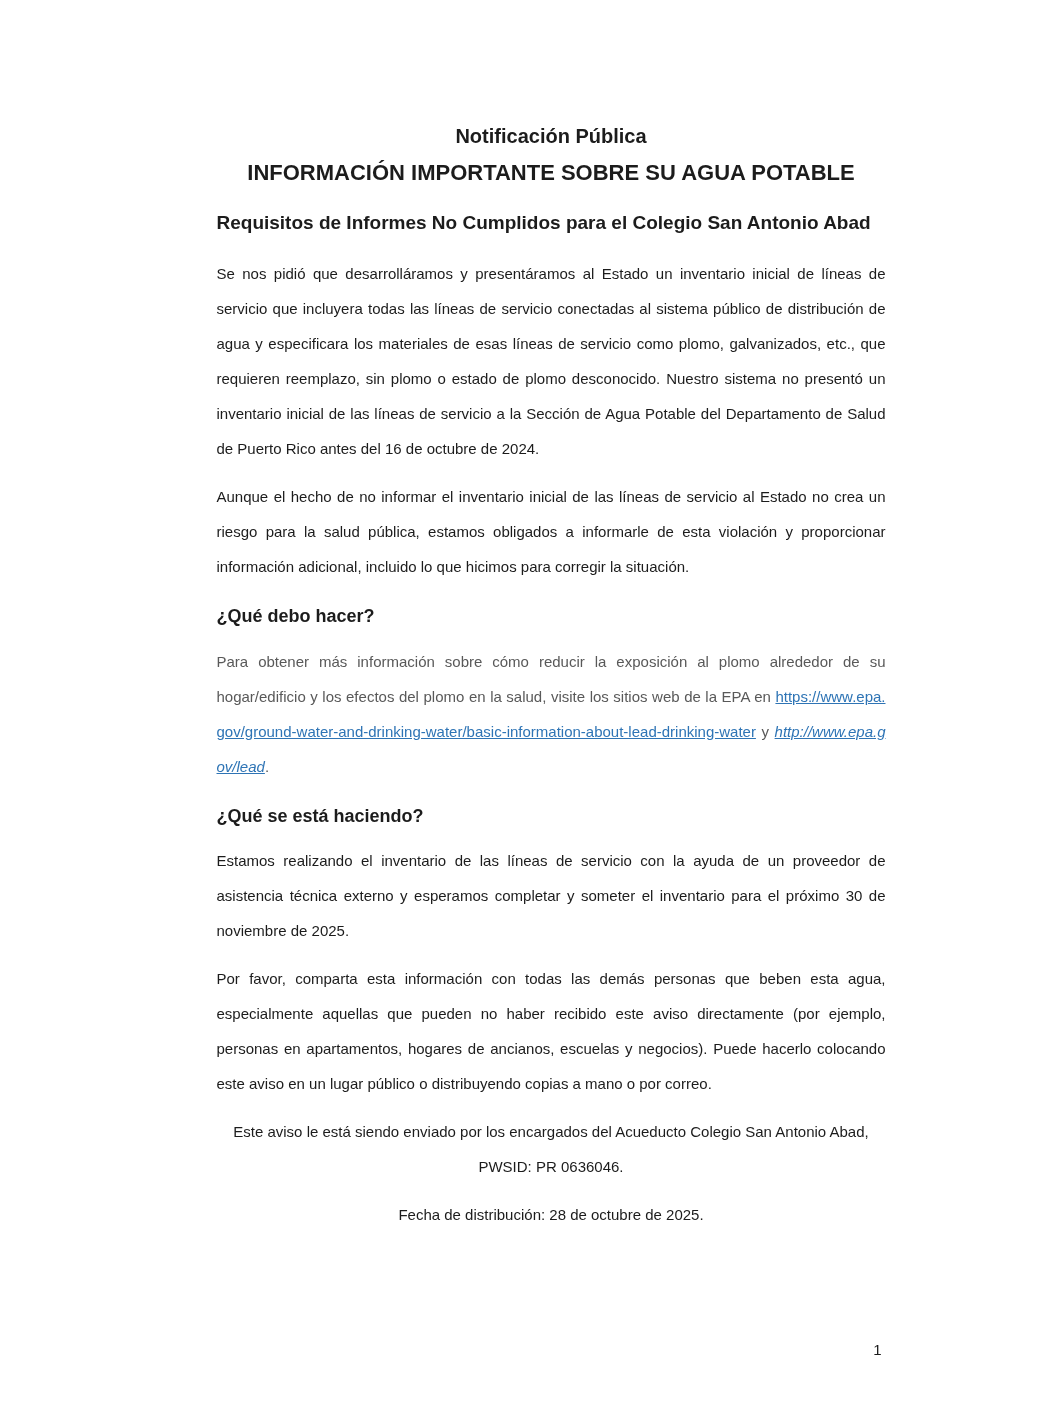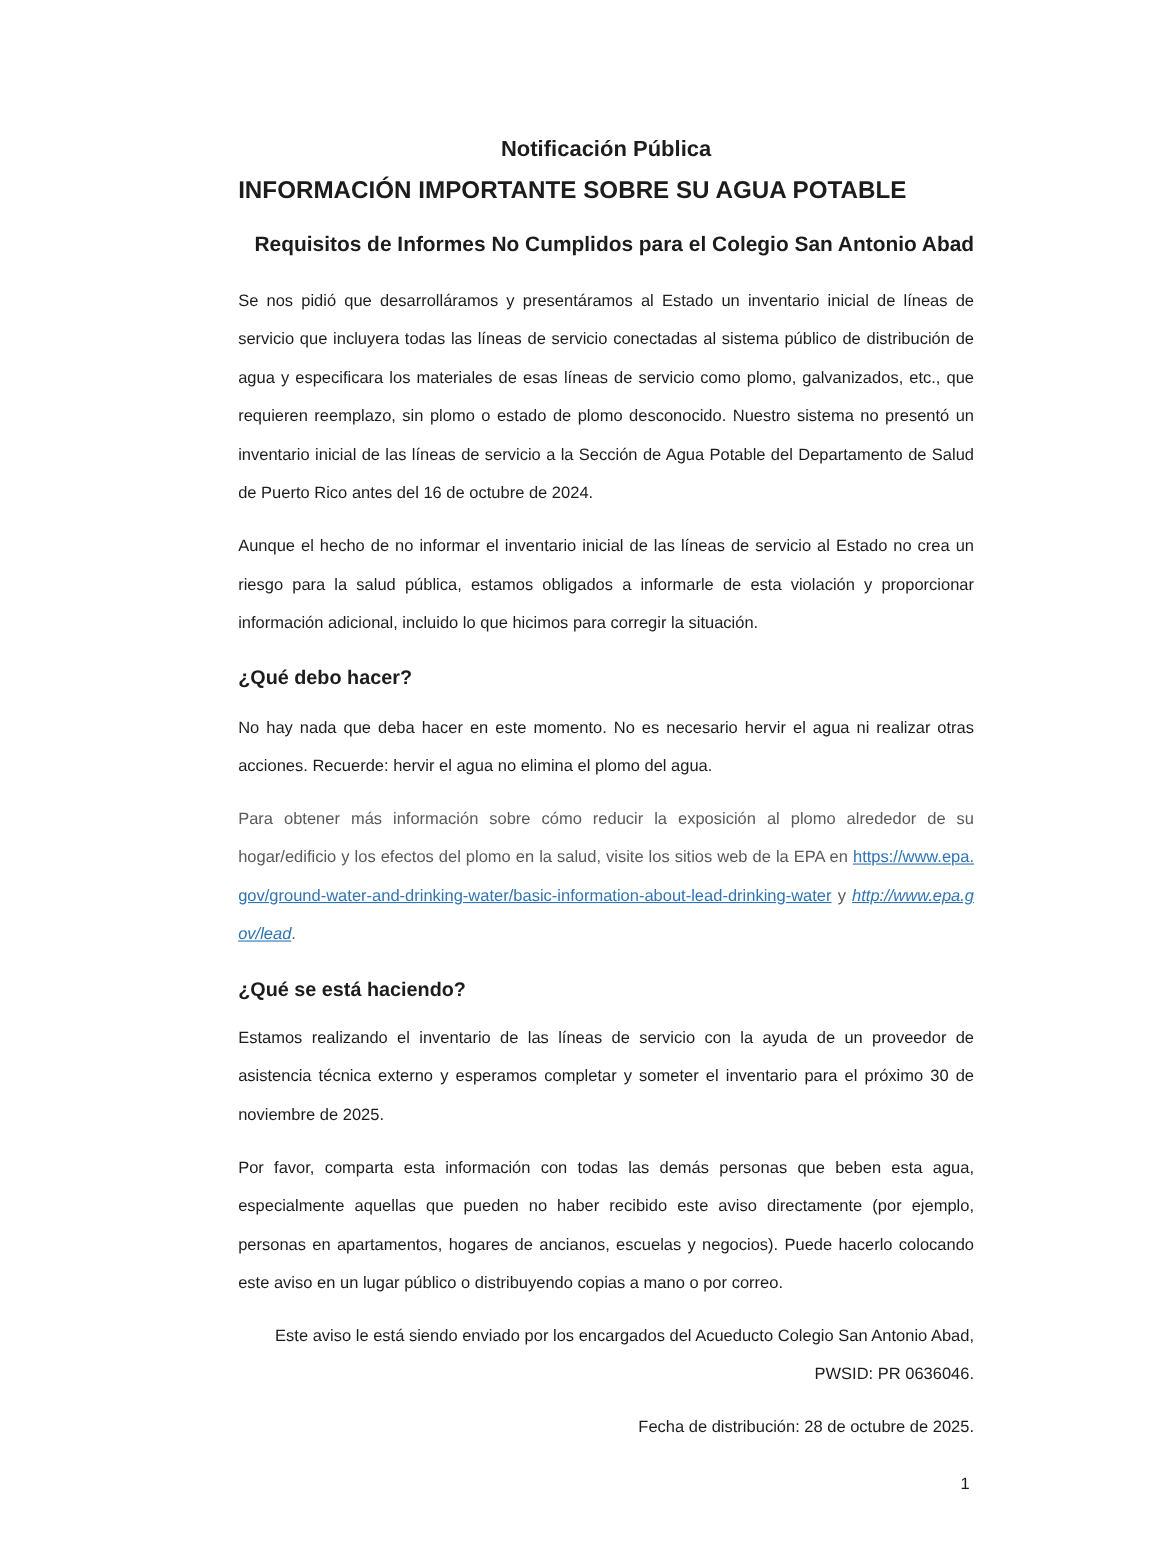--- a/index.html
+++ b/index.html
@@ -18,37 +18,38 @@
   .title-line1 {
     font-size: 20px;
     font-weight: bold;
     text-align: center;
     margin: 0 0 12px 0;
     line-height: 1.2;
   }
   .title-line2 {
     font-size: 22px;
     font-weight: bold;
+    text-align: center;
     margin: 0 0 26px 0;
     line-height: 1.2;
   }
   .subtitle {
     font-size: 19px;
     font-weight: bold;
-    text-align: right;
+    text-align: left;
     margin: 0 0 21px 0;
     line-height: 1.2;
   }
   p.body-par {
     font-size: 15px;
     line-height: 35px;
     text-align: justify;
     margin: 0 0 13px 0;
   }
-  p.body-par.no-justify { text-align: right; }
+  p.body-par.no-justify { text-align: center; }
   h2.q-heading {
     font-size: 18px;
     font-weight: bold;
     margin: 21px 0 15px 0;
     line-height: 1.3;
   }
   .muted { color: #595959; }
   a.doc-link {
     color: #2E74B5;
     text-decoration: underline;
@@ -71,21 +72,20 @@
   <h1 class="title-line1">Notificación Pública</h1>
   <h1 class="title-line2">INFORMACIÓN IMPORTANTE SOBRE SU AGUA POTABLE</h1>
   <h2 class="subtitle">Requisitos de Informes No Cumplidos para el Colegio San Antonio Abad</h2>
 
   <p class="body-par">Se nos pidió que desarrolláramos y presentáramos al Estado un inventario inicial de líneas de servicio que incluyera todas las líneas de servicio conectadas al sistema público de distribución de agua y especificara los materiales de esas líneas de servicio como plomo, galvanizados, etc., que requieren reemplazo, sin plomo o estado de plomo desconocido. Nuestro sistema no presentó un inventario inicial de las líneas de servicio a la Sección de Agua Potable del Departamento de Salud de Puerto Rico antes del 16 de octubre de 2024.</p>
 
   <p class="body-par">Aunque el hecho de no informar el inventario inicial de las líneas de servicio al Estado no crea un riesgo para la salud pública, estamos obligados a informarle de esta violación y proporcionar información adicional, incluido lo que hicimos para corregir la situación.</p>
 
   <h2 class="q-heading">¿Qué debo hacer?</h2>
 
-  <p class="body-par">No hay nada que deba hacer en este momento. No es necesario hervir el agua ni realizar otras acciones. Recuerde: hervir el agua no elimina el plomo del agua.</p>
 
   <p class="body-par muted">
     <span>Para obtener más información sobre cómo reducir la exposición al plomo alrededor de su hogar/edificio y los efectos del plomo en la salud, visite los sitios web de la EPA en </span><a class="doc-link" href="#">https://www.epa.gov/ground-water-and-drinking-water/basic-information-about-lead-drinking-water</a><span> y </span><a class="doc-link italic" href="#">http://www.epa.gov/lead</a><span>.</span>
   </p>
 
   <h2 class="q-heading">¿Qué se está haciendo?</h2>
 
   <p class="body-par">Estamos realizando el inventario de las líneas de servicio con la ayuda de un proveedor de asistencia técnica externo y esperamos completar y someter el inventario para el próximo 30 de noviembre de 2025.</p>
 
 

